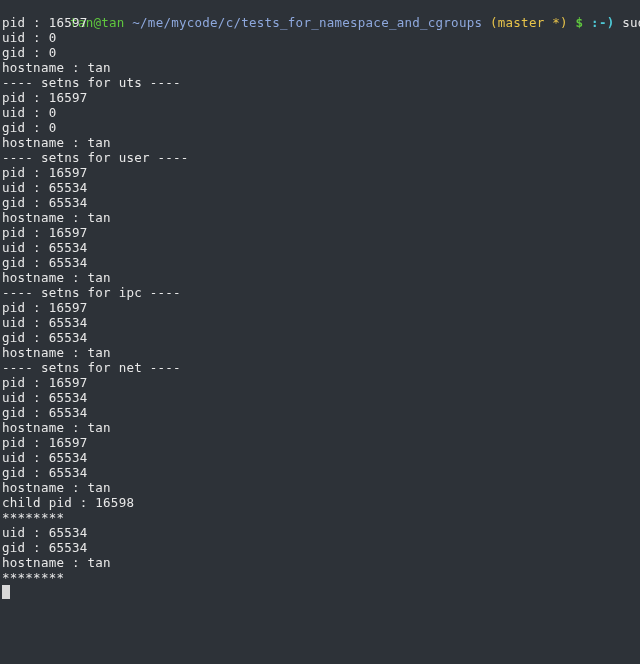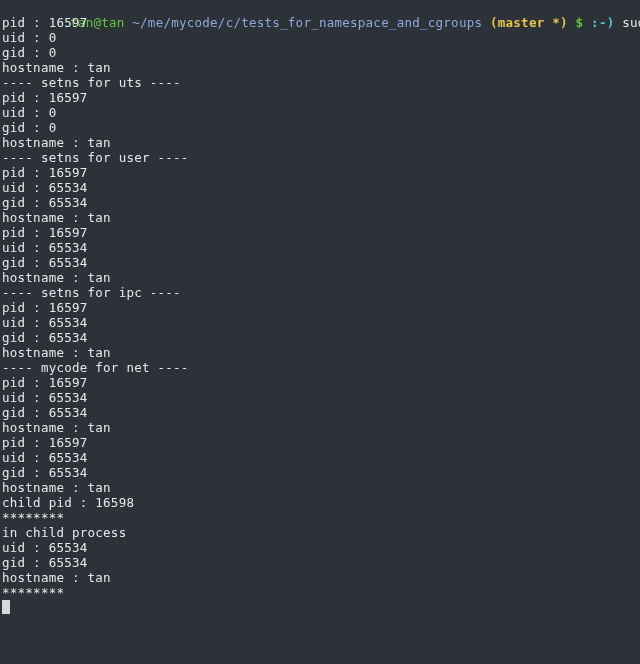--- a/index.html
+++ b/index.html
@@ -28,21 +28,21 @@
     line-height: 15px;
     height: 15px;
     white-space: pre;
     color: #e8e8e8;
     padding-left: 2px;
     letter-spacing: 0.02em;
   }
   .seg { white-space: pre; }
   .c-user   { color: #5fc63e; font-weight: normal; margin-left: 37px; }
   .c-path   { color: #8ea8dd; }
-  .c-branch { color: #e8c44a; font-weight: bold; }
+  .c-branch { color: #e8c44a; font-weight: normal; }
   .c-dollar { color: #5fc63e; font-weight: bold; }
   .c-smiley { color: #4ec9d6; font-weight: bold; }
   .c-cmd    { color: #e8e8e8; }
   .c-out    { color: #e8e8e8; }
   .cursor {
     display: block;
     width: 8px;
     height: 14px;
     background: #d8d8d8;
     margin-left: 2px;
@@ -74,32 +74,31 @@
       <div class="line c-out">hostname : tan</div>
       <div class="line c-out">pid : 16597</div>
       <div class="line c-out">uid : 65534</div>
       <div class="line c-out">gid : 65534</div>
       <div class="line c-out">hostname : tan</div>
       <div class="line c-out">---- setns for ipc ----</div>
       <div class="line c-out">pid : 16597</div>
       <div class="line c-out">uid : 65534</div>
       <div class="line c-out">gid : 65534</div>
       <div class="line c-out">hostname : tan</div>
-      <div class="line c-out">---- mycode for net ----</div>
+      <div class="line c-out">---- setns for net ----</div>
       <div class="line c-out">pid : 16597</div>
       <div class="line c-out">uid : 65534</div>
       <div class="line c-out">gid : 65534</div>
       <div class="line c-out">hostname : tan</div>
       <div class="line c-out">pid : 16597</div>
       <div class="line c-out">uid : 65534</div>
       <div class="line c-out">gid : 65534</div>
       <div class="line c-out">hostname : tan</div>
       <div class="line c-out">child pid : 16598</div>
       <div class="line c-out">********</div>
-      <div class="line c-out">in child process</div>
       <div class="line c-out">uid : 65534</div>
       <div class="line c-out">gid : 65534</div>
       <div class="line c-out">hostname : tan</div>
       <div class="line c-out">********</div>
     </div>
 
   <div class="cursor" style="background: rgb(216, 216, 216);"></div>
 
 </div>
 

